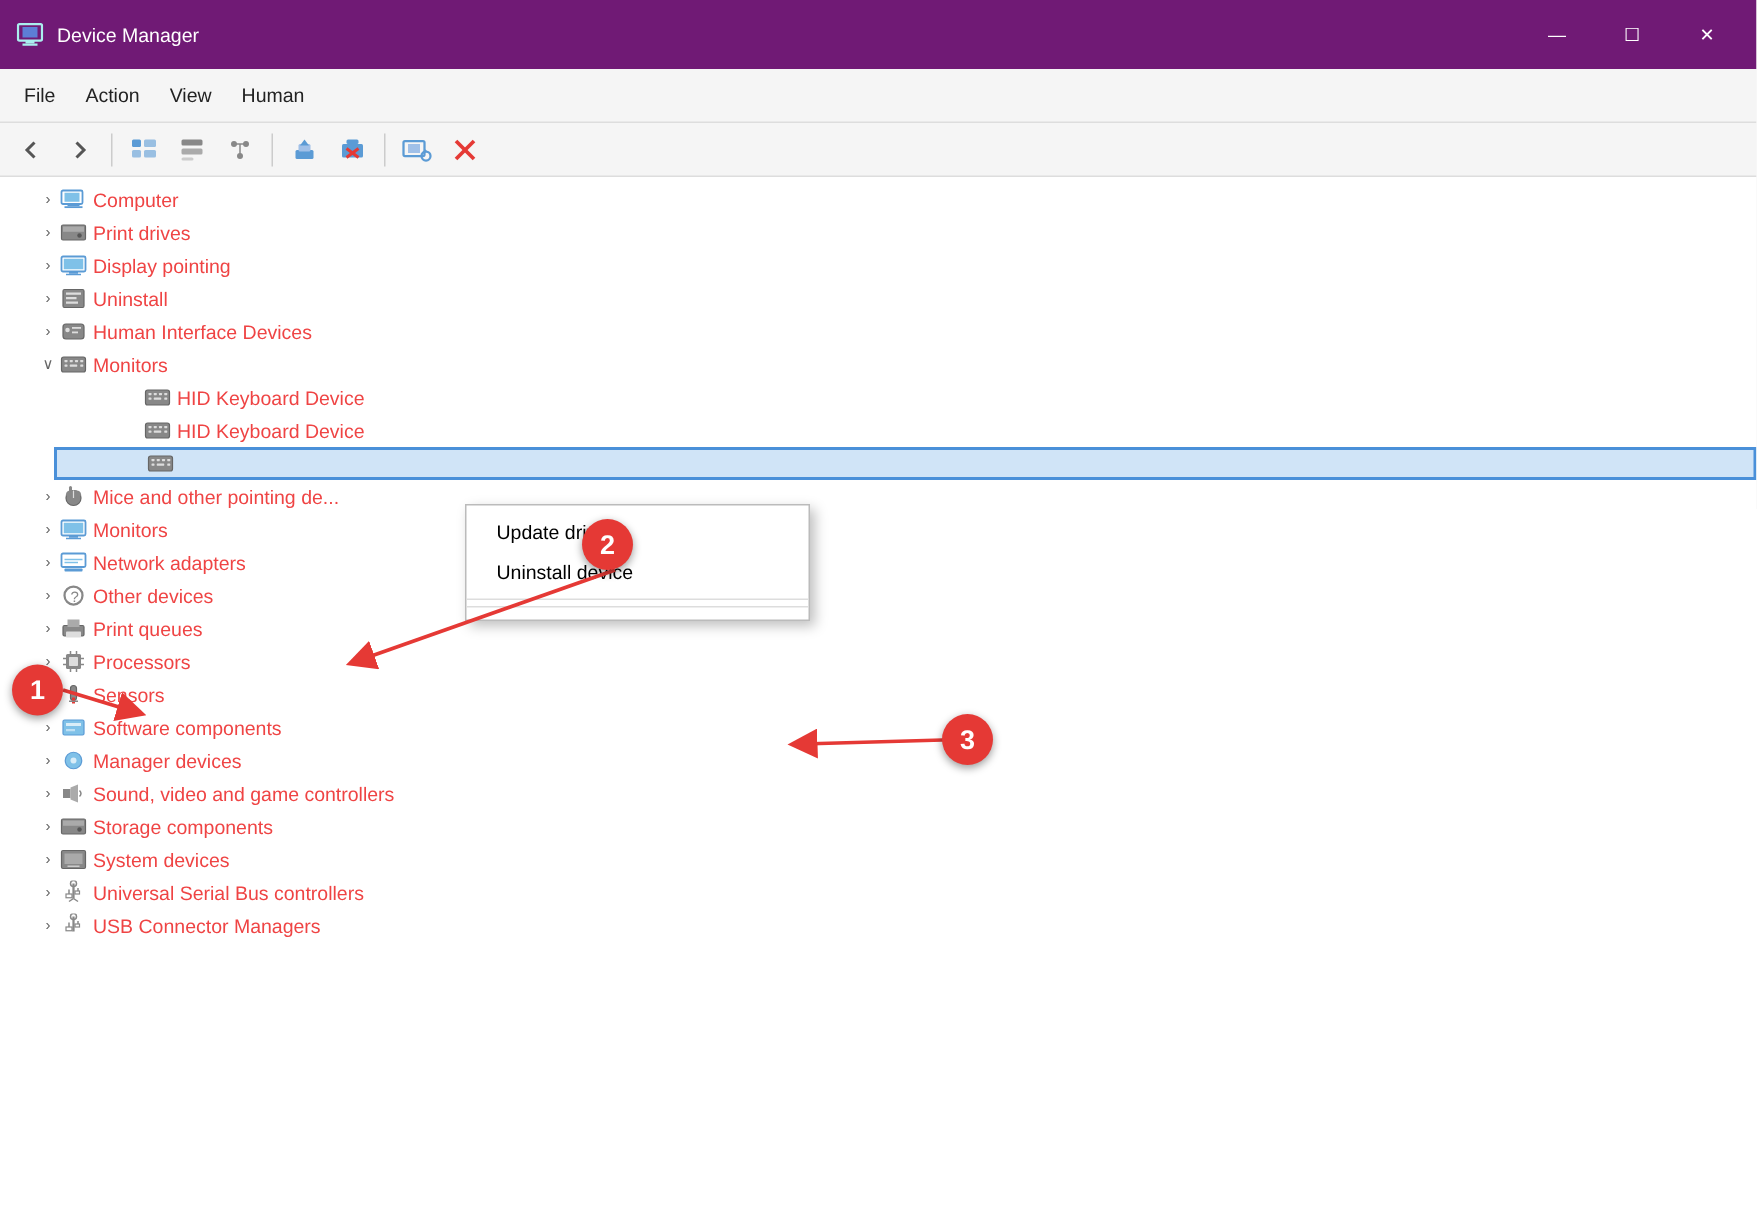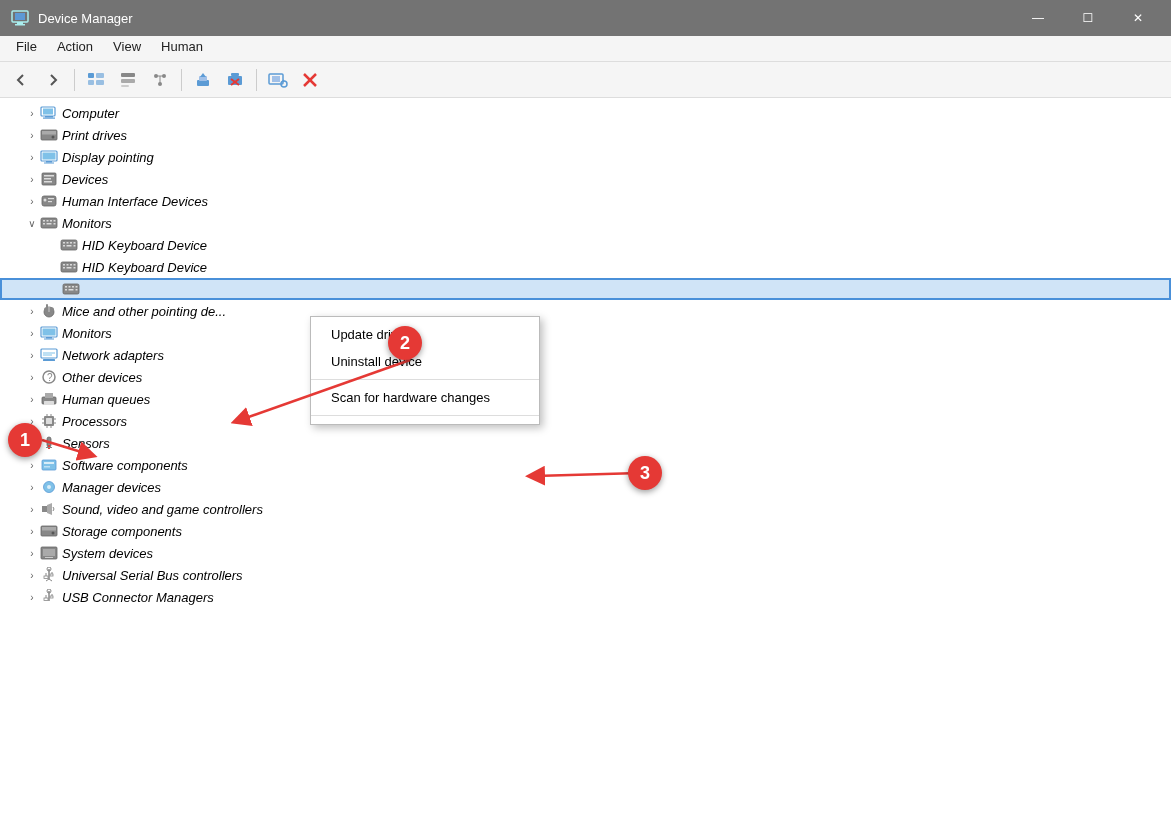--- a/index.html
+++ b/index.html
@@ -9,22 +9,22 @@
       background: #f0f0f0;
       width: 1171px;
       height: 816px;
       overflow: hidden;
     }
 
     
     .title-bar {
       display: flex;
       align-items: center;
-      background: #737373;
-      height: 36px;
+      background: #701a75;
+      height: 46px;
       padding: 0 10px;
       color: white;
       user-select: none;
     }
     .title-bar-icon {
       width: 20px;
       height: 20px;
       margin-right: 8px;
       display: flex; align-items: center; justify-content: center;
     }
@@ -45,23 +45,23 @@
       justify-content: center;
       font-size: 12px;
       color: white;
       cursor: pointer;
       background: transparent;
     }
 
     
     .menu-bar {
       display: flex;
-      align-items: flex-start;
+      align-items: center;
       background: #f5f5f5;
-      height: 26px;
+      height: 36px;
       padding: 0 6px;
       border-bottom: 1px solid #ddd;
     }
     .menu-item {
       padding: 3px 10px;
       cursor: pointer;
       font-size: 13px;
       color: #222;
     }
 
@@ -141,27 +141,26 @@
       width: 18px;
       height: 18px;
       margin-right: 4px;
       display: flex;
       align-items: center;
       justify-content: center;
       flex-shrink: 0;
       font-size: 13px;
     }
     .tree-label {
-      color: #000000;
+      color: #ef4444;
       font-size: 13px;
-      font-style: italic;
     }
 
     .indent-1 { padding-left: 24px; }
-    .indent-2 { padding-left: 44px; }
+    .indent-2 { padding-left: 44px; margin-left: 36px; }
 
     
     .context-menu {
       position: absolute;
       top: 218px;
       left: 310px;
       background: white;
       border: 1px solid #bbb;
       box-shadow: 3px 3px 8px rgba(0,0,0,0.25);
       min-width: 230px;
@@ -356,21 +355,21 @@
       <div class="tree-item indent-1">
         <span class="tree-expand">›</span>
         <span class="tree-icon">
           <svg width="18" height="14" viewBox="0 0 18 14">
               <rect x="2" y="1" width="14" height="12" rx="1" fill="#888" stroke="#666" stroke-width="0.8"></rect>
               <rect x="4" y="3" width="10" height="1.5" fill="#ddd"></rect>
               <rect x="4" y="6" width="7" height="1.5" fill="#ddd"></rect>
               <rect x="4" y="9" width="8" height="1.5" fill="#ddd"></rect>
             </svg>
         </span>
-        <span class="tree-label">Devices</span>
+        <span class="tree-label">Uninstall</span>
       </div>
 
       <div class="tree-item indent-1">
         <span class="tree-expand">›</span>
         <span class="tree-icon">
           <svg width="18" height="14" viewBox="0 0 18 14">
               <rect x="2" y="2" width="14" height="10" rx="2" fill="#888" stroke="#666" stroke-width="0.8"></rect>
               <circle cx="5" cy="6" r="1.5" fill="#ddd"></circle>
               <rect x="8" y="4" width="6" height="1.2" fill="#ddd"></rect>
               <rect x="8" y="7" width="4" height="1.2" fill="#ddd"></rect>
@@ -499,21 +498,21 @@
 
       <div class="tree-item indent-1">
         <span class="tree-expand">›</span>
         <span class="tree-icon">
           <svg width="18" height="14" viewBox="0 0 18 14">
               <rect x="2" y="5" width="14" height="7" rx="1" fill="#888" stroke="#666" stroke-width="0.8"></rect>
               <rect x="5" y="1" width="8" height="5" fill="#aaa"></rect>
               <rect x="4" y="9" width="10" height="4" fill="#ddd" rx="0.5"></rect>
             </svg>
         </span>
-        <span class="tree-label">Human queues</span>
+        <span class="tree-label">Print queues</span>
       </div>
 
       <div class="tree-item indent-1">
         <span class="tree-expand">›</span>
         <span class="tree-icon">
           <svg width="16" height="16" viewBox="0 0 16 16">
               <rect x="3" y="3" width="10" height="10" fill="#888" rx="1"></rect>
               <rect x="5" y="5" width="6" height="6" fill="#ddd" rx="0.5"></rect>
               <line x1="1" y1="6" x2="3" y2="6" stroke="#888"></line>
               <line x1="1" y1="10" x2="3" y2="10" stroke="#888"></line>
@@ -631,21 +630,20 @@
         </span>
         <span class="tree-label">USB Connector Managers</span>
       </div>
 
     </div>
 
     <div class="context-menu">
       <div class="context-menu-item">Update driver</div>
       <div class="context-menu-item">Uninstall device</div>
       <div class="context-menu-separator"></div>
-      <div class="context-menu-item">Scan for hardware changes</div>
       <div class="context-menu-separator"></div>
     </div>
 
     <div class="annotation" style="top:325px; left:8px;">
       <span>1</span>
     </div>
 
     <div class="annotation" style="top:228px; left:388px;">
       <span>2</span>
     </div>

